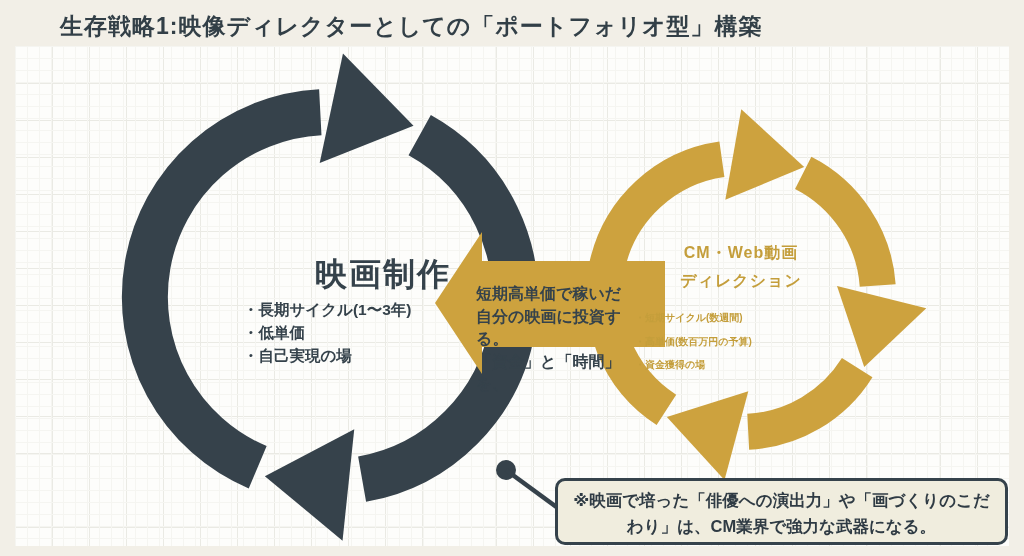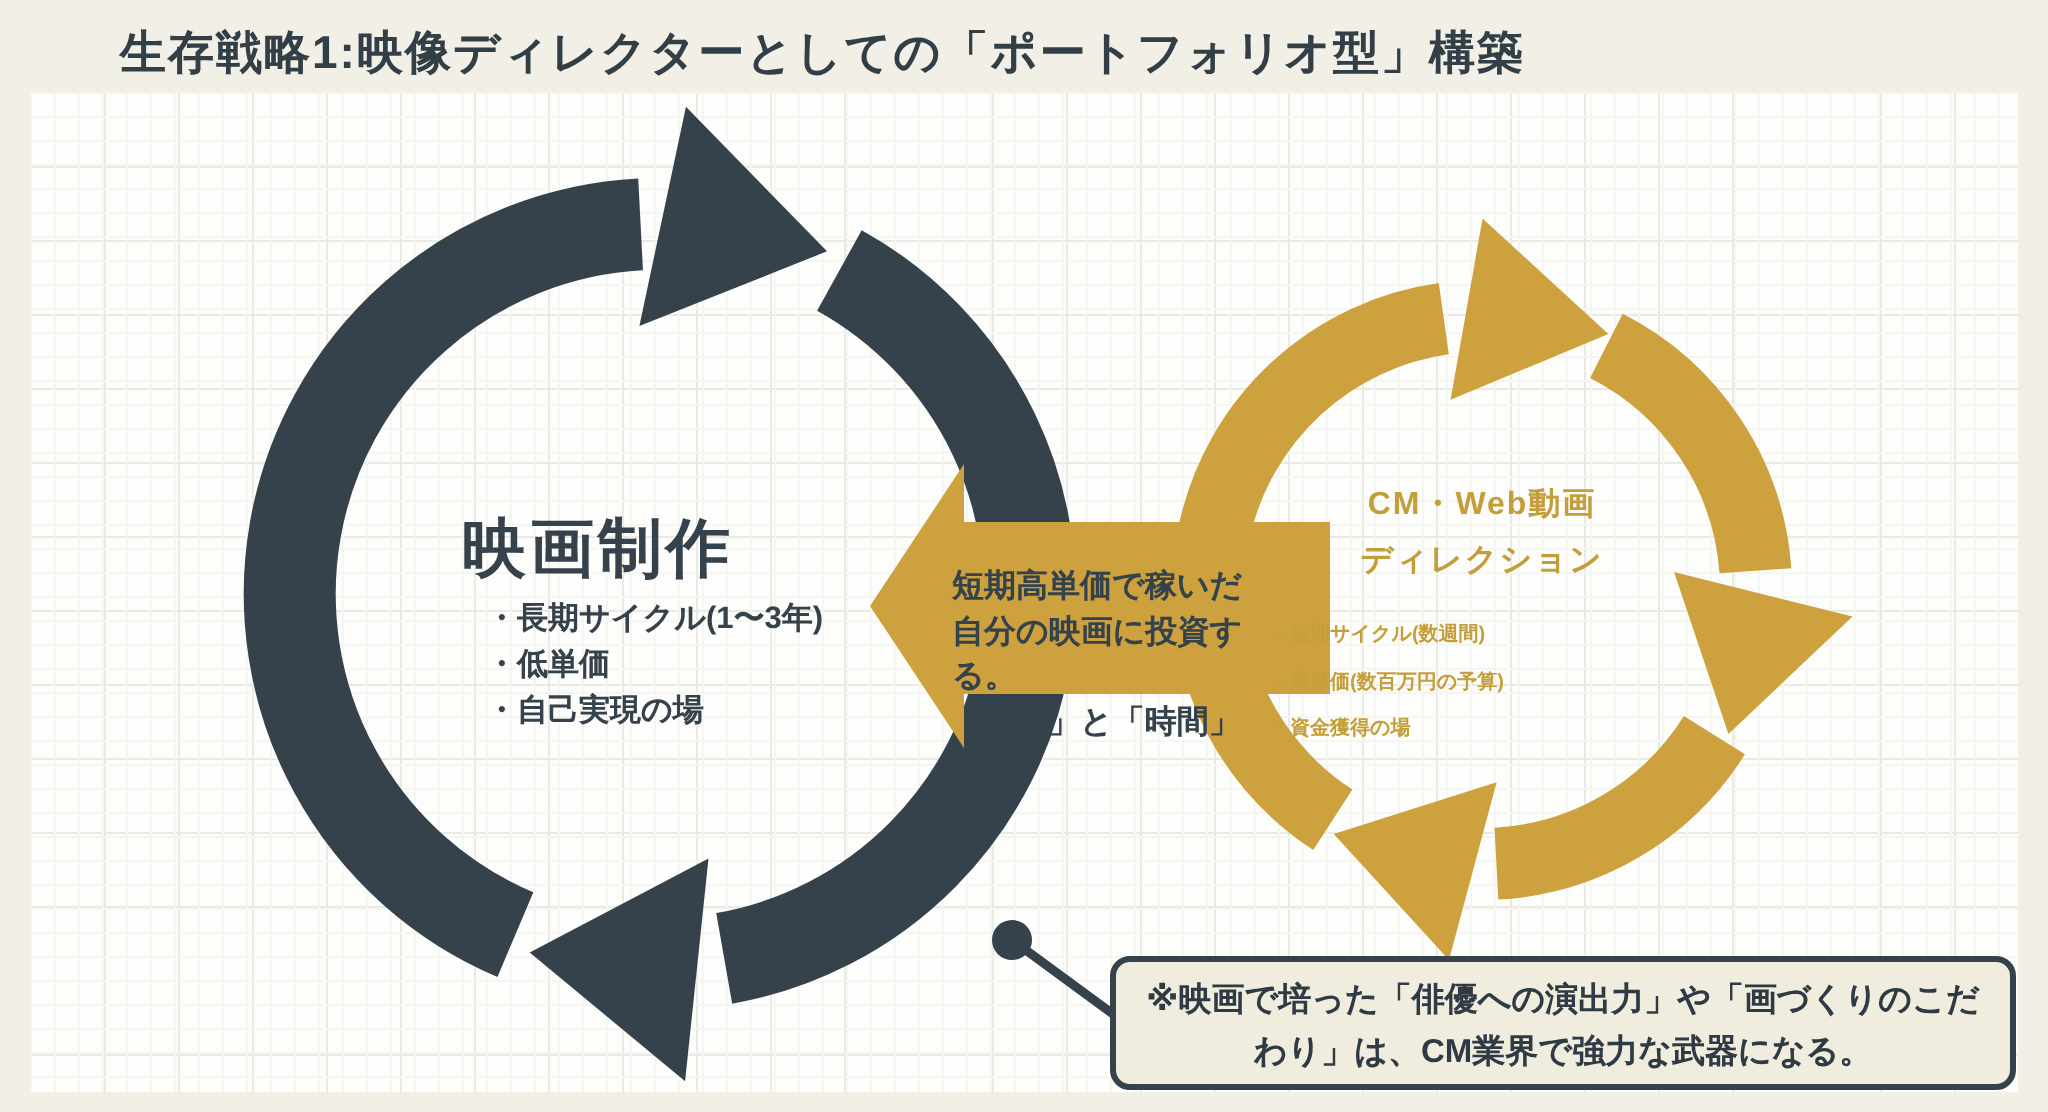--- a/index.html
+++ b/index.html
@@ -22,21 +22,21 @@
     background-image:
       linear-gradient(#f5f5f1 1px, transparent 1px),
       linear-gradient(90deg, #f5f5f1 1px, transparent 1px),
       linear-gradient(#eaeae4 1px, transparent 1px),
       linear-gradient(90deg, #eaeae4 1px, transparent 1px);
     background-size:12px 12px, 12px 12px, 37px 37px, 37px 37px;
   }
   .diagram-svg { position:absolute; left:0; top:0; }
   .overlay { position:absolute; }
   .cycle-title-left {
-    left:216px; top:207px; width:220px; text-align:left;
+    left:216px; top:207px; width:220px; text-align:right;
     font-size:32px; font-weight:bold; color:#35424B; letter-spacing:2px;
   }
   .cycle-bullets-left {
     left:228px; top:252px; width:230px;
     font-size:15.5px; font-weight:bold; color:#35424B; line-height:23px;
   }
   .cycle-title-right {
     left:596px; top:193px; width:260px; text-align:center;
     font-size:16px; font-weight:bold; color:#C49E3B; line-height:28px; letter-spacing:1px;
   }

